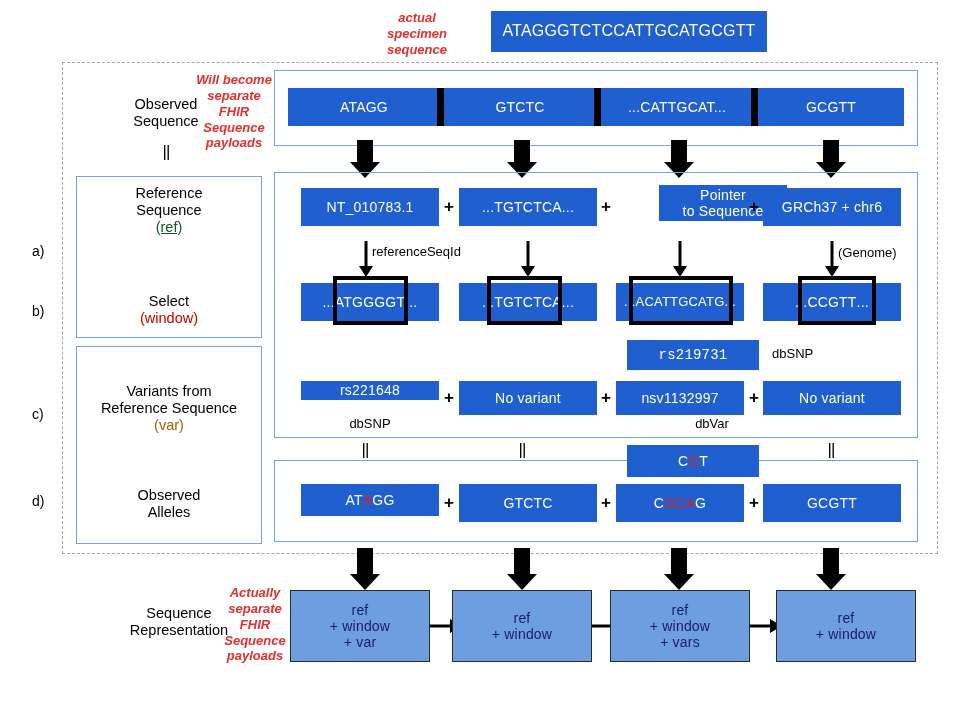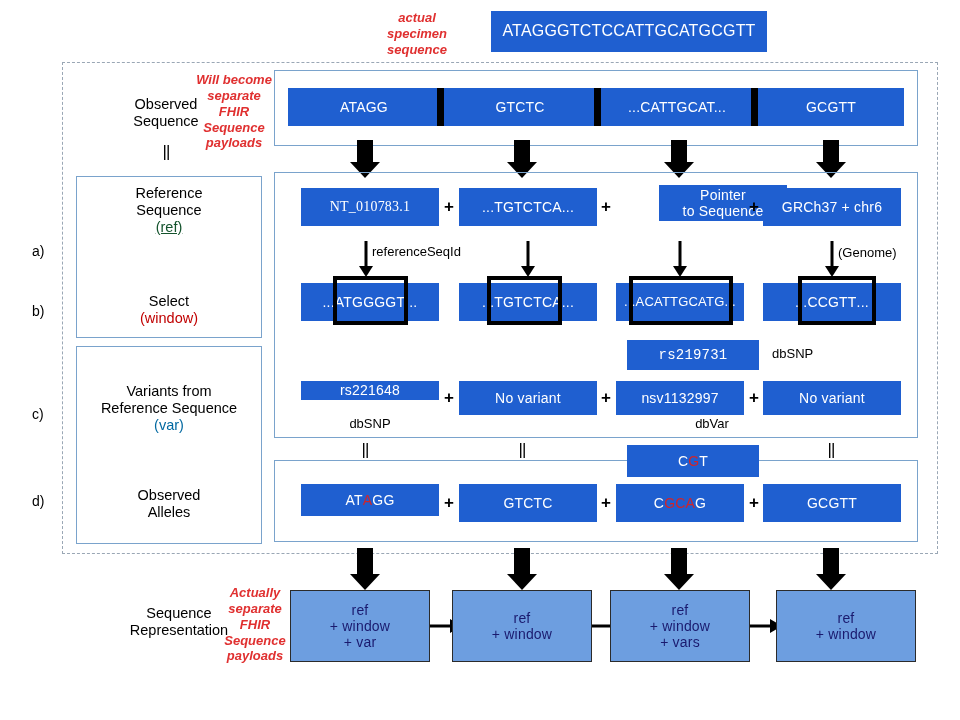--- a/index.html
+++ b/index.html
@@ -162,21 +162,21 @@
 <div class="labelbox" style="left:76px;top:176px;width:186px;height:162px;"></div>
 <div class="ctext" style="left:86px;top:185px;width:166px;white-space:pre-line;">Reference
 Sequence</div>
 <div class="ctext" style="left:86px;top:219px;width:166px;color:#14532d;text-decoration:underline;">(ref)</div>
 <div class="ctext" style="left:86px;top:293px;width:166px;">Select</div>
 <div class="ctext" style="left:86px;top:310px;width:166px;color:#c00000;">(window)</div>
 
 <div class="labelbox" style="left:76px;top:346px;width:186px;height:198px;"></div>
 <div class="ctext" style="left:80px;top:383px;width:178px;white-space:pre-line;">Variants from
 Reference Sequence</div>
-<div class="ctext" style="left:80px;top:417px;width:178px;color:#0369a1;">(var)</div>
+<div class="ctext" style="left:80px;top:417px;width:178px;color:#a16207;">(var)</div>
 <div class="ctext" style="left:86px;top:487px;width:166px;white-space:pre-line;">Observed
 Alleles</div>
 
 <div class="panel" style="left:274px;top:70px;width:644px;height:76px;"></div>
 
 <div class="node" style="left:288px;top:88px;width:152px;height:38px;">ATAGG</div>
 <div class="sep" style="left:437px;top:88px;height:38px;"></div>
 <div class="node" style="left:444px;top:88px;width:152px;height:38px;">GTCTC</div>
 <div class="sep" style="left:594px;top:88px;height:38px;"></div>
 <div class="node" style="left:601px;top:88px;width:152px;height:38px;">...CATTGCAT...</div>
@@ -195,21 +195,21 @@
   <div class="shaft" style="height:24px;"></div>
     <div class="head"></div>
 </div>
 <div class="fatarrow" style="left:816px;top:140px;width:30px;height:38px;">
   <div class="shaft" style="height:24px;"></div>
     <div class="head"></div>
 </div>
 
 <div class="panel" style="left:274px;top:172px;width:644px;height:266px;"></div>
 
-<div class="node" style="left:301px;top:188px;width:138px;height:38px;font-family:Liberation Serif, serif;">NT_010783.1</div>
+<div class="node" style="left:301px;top:188px;width:138px;height:38px;">NT_010783.1</div>
 <div class="plus" style="left:440px;top:197px;width:18px;">+</div>
 <div class="node" style="left:459px;top:188px;width:138px;height:38px;">...TGTCTCA...</div>
 <div class="plus" style="left:597px;top:197px;width:18px;">+</div>
 <div class="node" style="left:616px;top:185px;width:128px;height:36px;white-space:pre-line;margin-left:43px;">Pointer
 to Sequence</div>
 <div class="plus" style="left:745px;top:197px;width:18px;">+</div>
 <div class="node" style="left:763px;top:188px;width:138px;height:38px;">GRCh37 + chr6</div>
 
 <div class="thinarrow" style="left:358px;top:241px;width:16px;height:36px;">
   <div class="shaft" style="height:26px;"></div>

